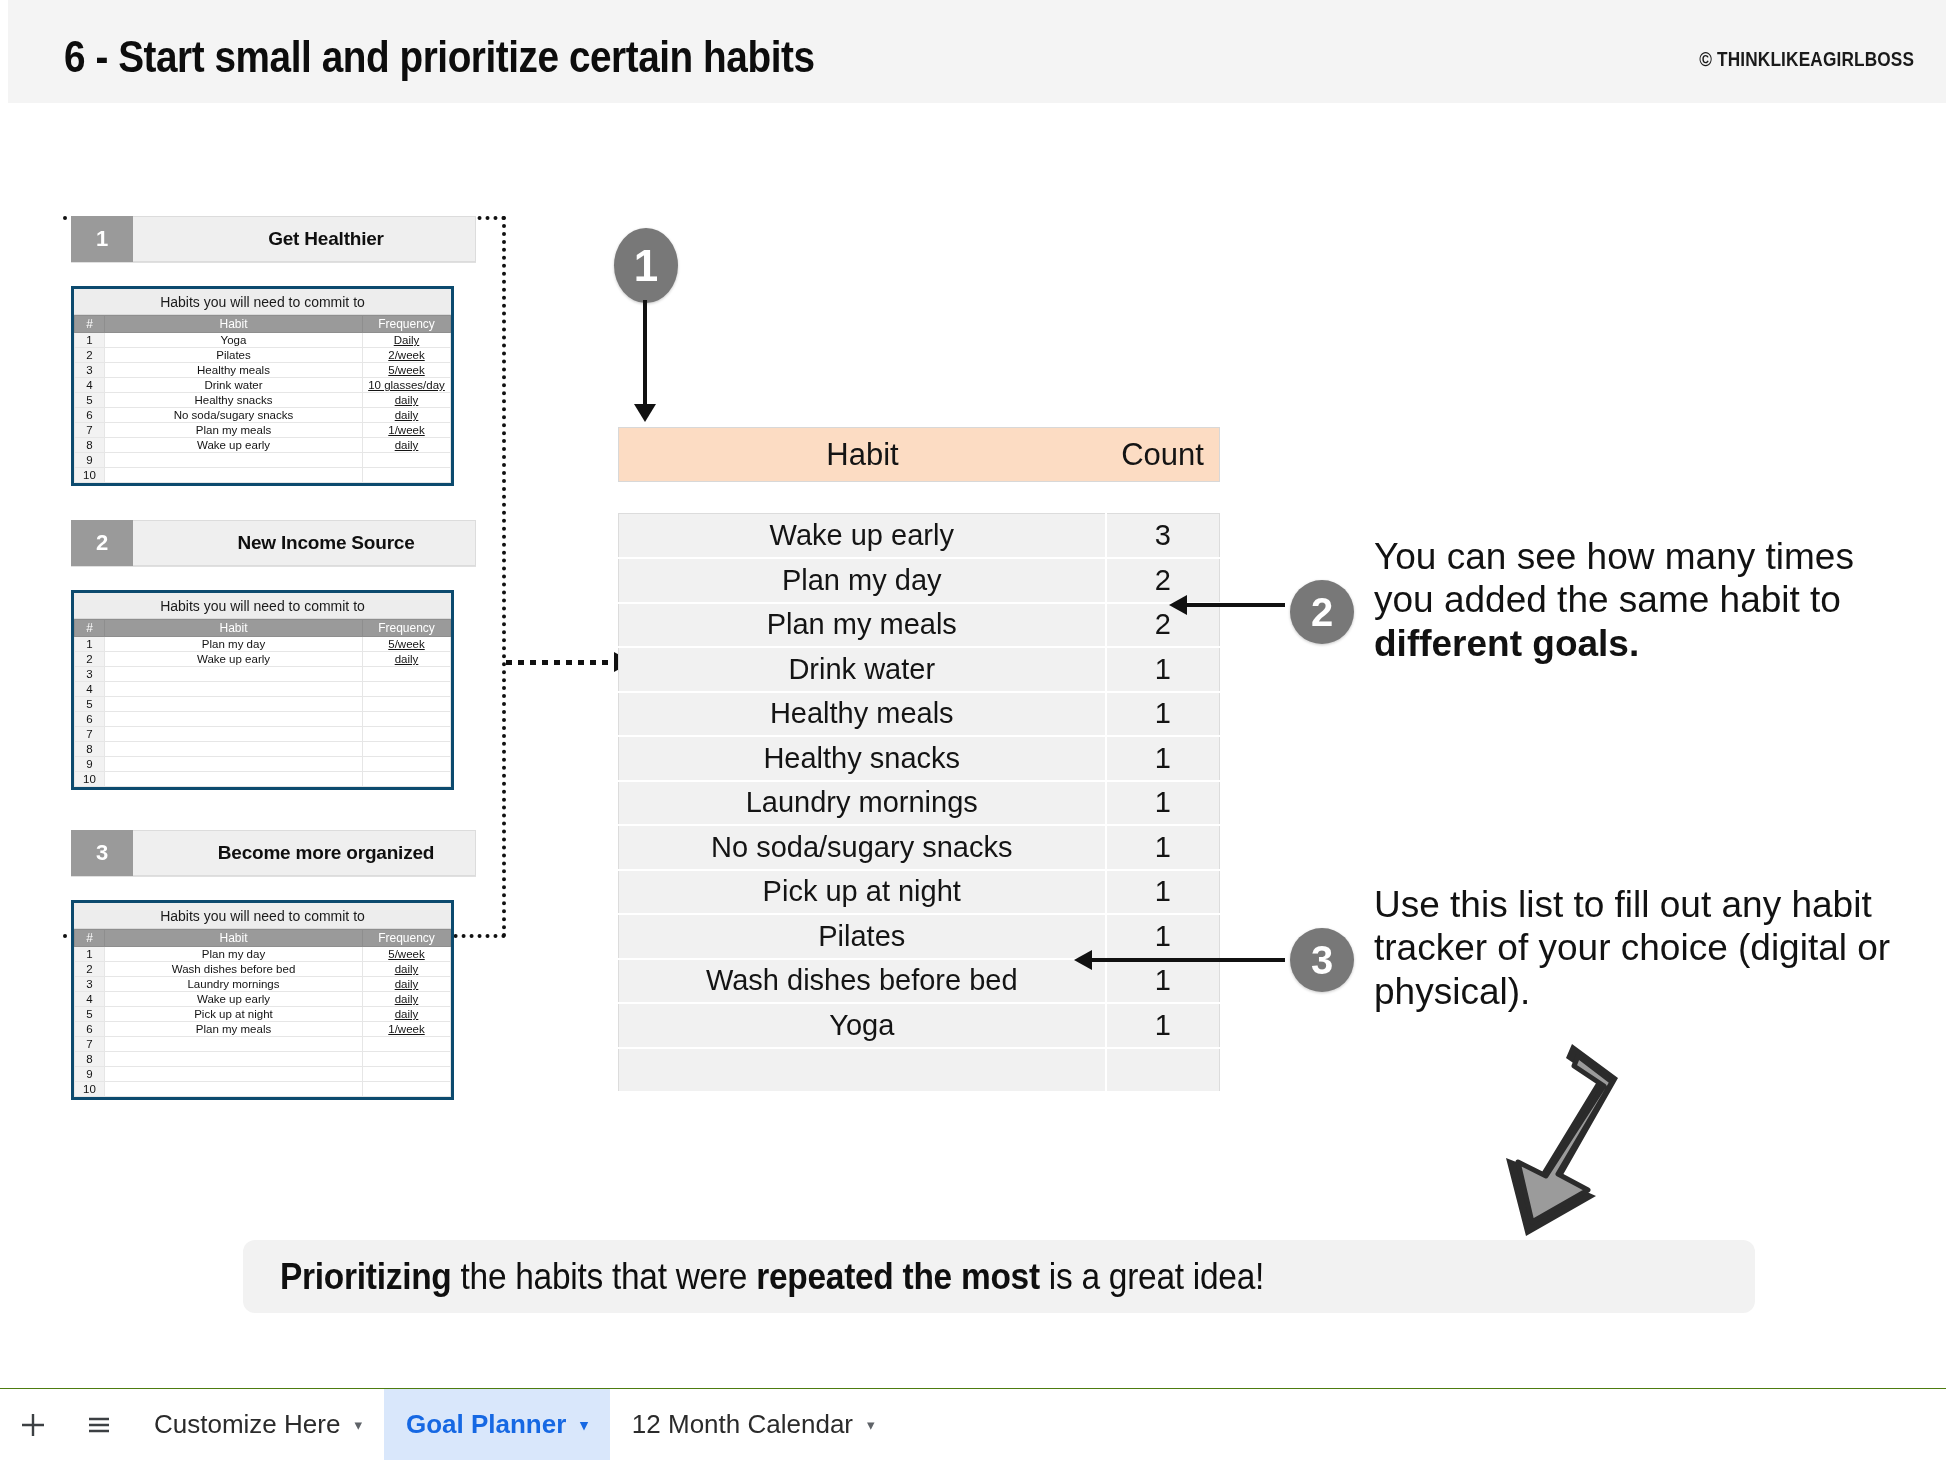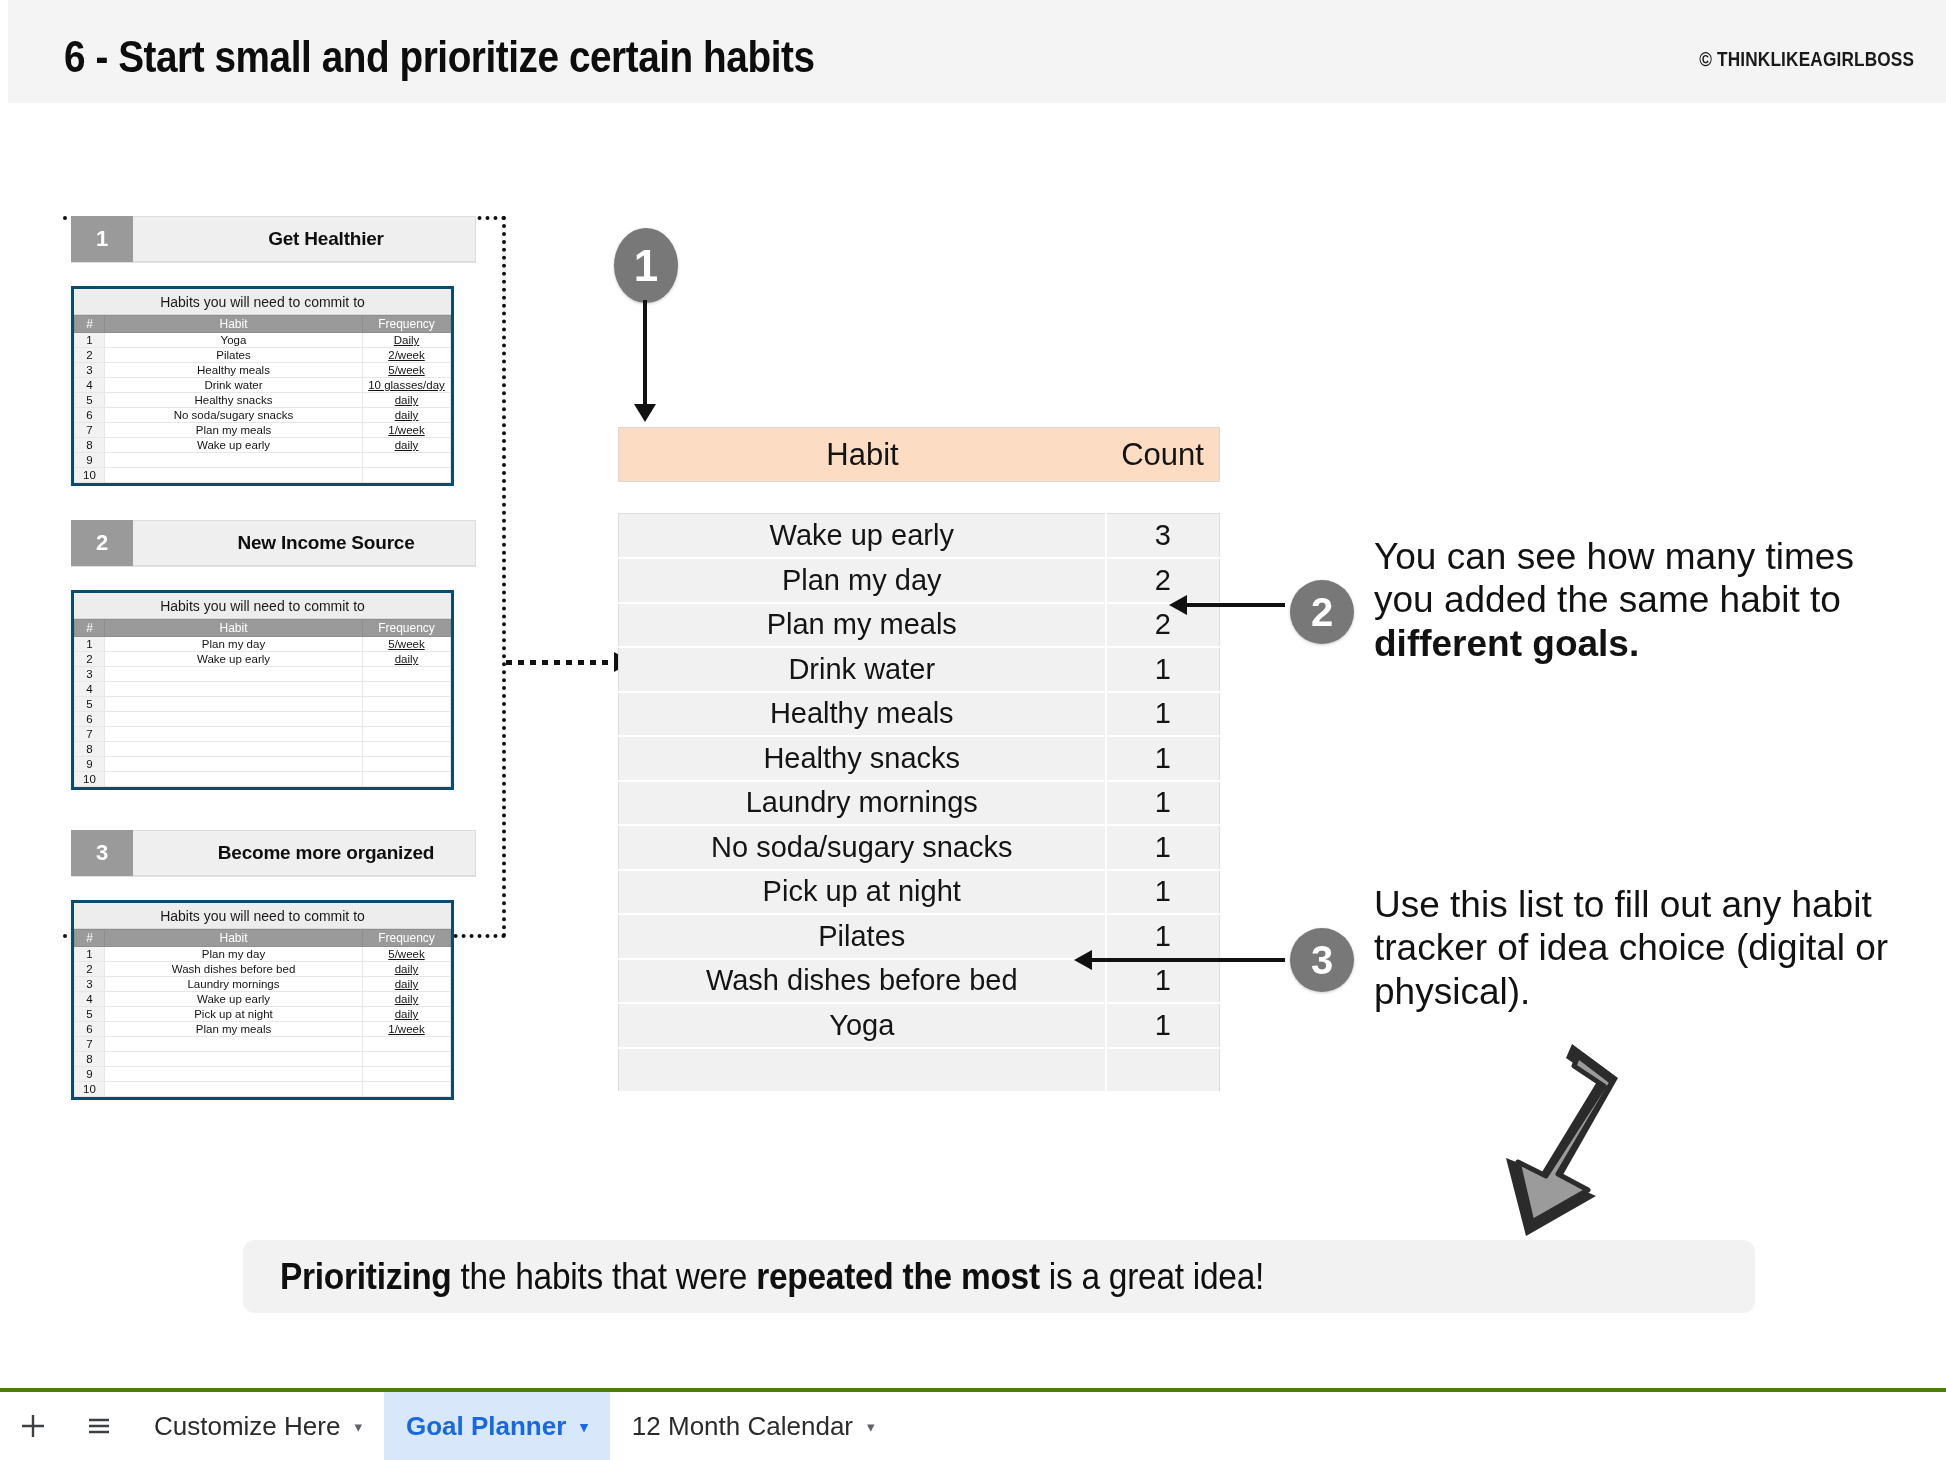--- a/index.html
+++ b/index.html
@@ -180,21 +180,21 @@
   .banner-text {
     font-size: 36px; color: #0f0f0f; letter-spacing: -0.3px;
     font-family: "Liberation Sans Narrow", "Liberation Sans", sans-serif;
     transform: scaleX(0.93);
   }
   .banner-text b { font-weight: 700; }
 
   
   .tabbar {
     position: absolute; left: 0; bottom: 0; width: 1946px; height: 72px;
-    background: #ffffff; border-top: 4px solid #4d7c0f;
+    background: #ffffff; border-top: 1px solid #4d7c0f;
     display: flex; align-items: stretch;
   }
   .tb-icon {
     width: 66px; display: flex; align-items: center; justify-content: center;
     color: #3c4043;
   }
   .tab {
     display: flex; align-items: center; gap: 14px;
     padding: 0 22px; font-size: 26px; color: #2b2b2b;
     white-space: nowrap;
@@ -512,21 +512,21 @@
 
   <div class="badge badge-1">1</div>
   <div class="arrow-down-1"></div>
 
   <div class="badge badge-2">2</div>
   <div class="arrow-left arrow-l2"></div>
   <div class="callout-text callout-2">You can see how many times you added the same habit to <b>different goals.</b></div>
 
   <div class="badge badge-3">3</div>
   <div class="arrow-left arrow-l3"></div>
-  <div class="callout-text callout-3">Use this list to fill out any habit tracker of idea choice (digital or physical).</div>
+  <div class="callout-text callout-3">Use this list to fill out any habit tracker of your choice (digital or physical).</div>
 
   <div class="big-arrow">
     <svg width="130" height="200" viewBox="0 0 130 200">
       <g>
         <polygon points="72,4 118,38 60,140 96,156 26,196 6,118 42,132 98,40 66,18" fill="#2b2b2b"></polygon>
         <polygon points="78,16 112,42 58,134 88,150 32,182 18,122 46,136 104,46 74,26" fill="#9b9b9b" stroke="#2b2b2b" stroke-width="5" stroke-linejoin="round"></polygon>
       </g>
     </svg>
   </div>
 

